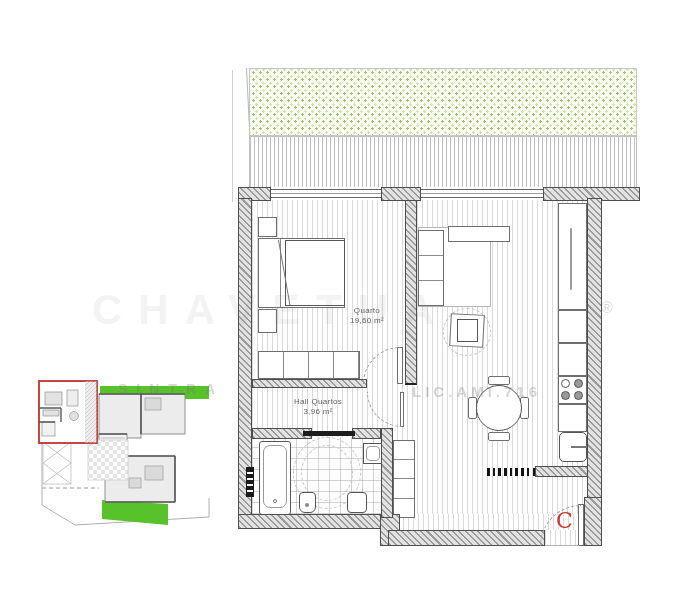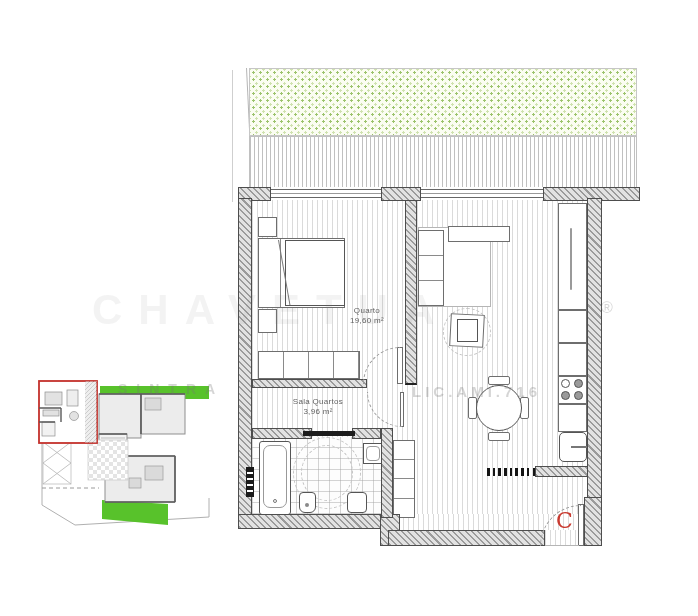--- a/index.html
+++ b/index.html
@@ -140,21 +140,21 @@
   <div class="abs furn" style="left:578px;top:504px;width:6px;height:42px;z-index:6;"></div>
   <div class="abs arc" style="left:540px;top:505px;width:41px;height:41px;border-right:none;border-bottom:none;
               border-top-left-radius:100%;"></div>
   <div class="abs" style="left:545px;top:545px;width:34px;height:1px;background:#b5b5b5;z-index:6;"></div>
 
   <div class="label" style="left:367px;top:306px;">
     <span>Quarto</span><br>
     <span>19,60 m²</span>
   </div>
   <div class="label" style="left:318px;top:397px;">
-    <span>Sala Quartos</span><br>
+    <span>Hall Quartos</span><br>
     <span>3,96 m²</span>
   </div>
 
   <div id="entrance-letter" style="left:556px;top:508px;">C</div>
 
   <div class="abs" style="left:33px;top:378px;width:180px;height:195px;z-index:10;">
     <svg width="180" height="195" viewBox="0 0 180 195">
       <defs>
         <pattern id="chk" width="8" height="8" patternUnits="userSpaceOnUse">
           <rect width="8" height="8" fill="#ffffff"></rect>

